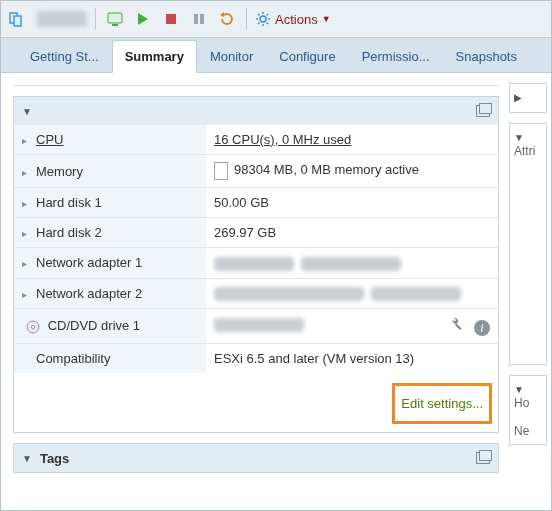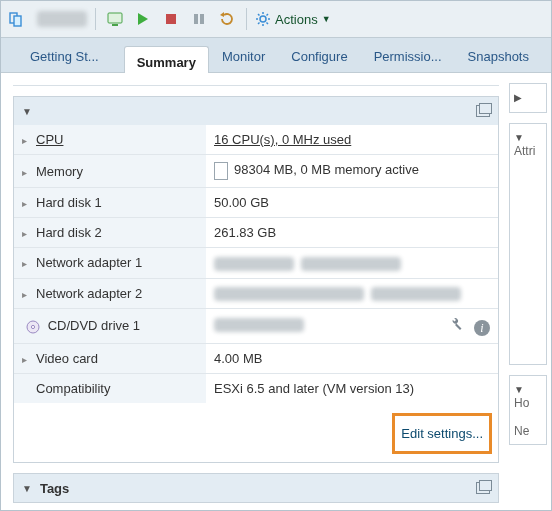--- a/index.html
+++ b/index.html
@@ -49,21 +49,21 @@
     height: 16px;
     background: #c8ced2;
     border-radius: 4px;
     filter: blur(2px);
     margin-left: 2px;
   }
   .actions {
     display: flex;
     align-items: center;
     gap: 4px;
-    color: #14532d;
+    color: #7f1d1d;
     cursor: pointer;
   }
   .tabs {
     display: flex;
     align-items: flex-end;
     height: 34px;
     padding: 0 16px;
     background: #d7e3ec;
     border-bottom: 1px solid #c0ccd4;
   }
@@ -76,22 +76,21 @@
     white-space: nowrap;
   }
   .tab.active {
     background: #fff;
     border: 1px solid #c0ccd4;
     border-bottom: 1px solid #fff;
     border-radius: 3px 3px 0 0;
     color: #222;
     font-weight: bold;
     position: relative;
-    top: 7px;
-    margin-left: 12px;
+    top: 1px;
   }
   .content {
     position: absolute;
     top: 72px;
     left: 0;
     right: 0;
     bottom: 0;
     background: #fff;
     padding: 10px 4px 4px 12px;
     box-sizing: border-box;
@@ -183,21 +182,21 @@
     margin-right: 6px;
     vertical-align: middle;
     background:#fff;
   }
   .cd-icon svg { vertical-align: middle; margin-right:4px; }
   .panel-footer {
     text-align: right;
     padding: 8px 10px;
   }
   .edit-link {
-    color: #0c4a6e;
+    color: #4d7c0f;
     cursor: pointer;
   }
   .edit-highlight {
     border: 3px solid #e98b2a;
     display: inline-block;
     padding: 10px 6px;
     margin-top: 2px;
     margin-right: -4px;
   }
   .wrench {
@@ -323,21 +322,21 @@
           <tr>
             <td class="lbl"><span class="row-tri">▸</span><span>Memory</span></td>
             <td><span class="mem-icon"></span><span>98304 MB, 0 MB memory active</span></td>
           </tr>
           <tr>
             <td class="lbl"><span class="row-tri">▸</span><span>Hard disk 1</span></td>
             <td>50.00 GB</td>
           </tr>
           <tr>
             <td class="lbl"><span class="row-tri">▸</span><span>Hard disk 2</span></td>
-            <td>261.83 GB</td>
+            <td>269.97 GB</td>
           </tr>
           <tr>
             <td class="lbl"><span class="row-tri">▸</span><span>Network adapter 1</span></td>
             <td><span class="val-blur" style="width:80px;"></span>&nbsp;&nbsp;<span class="val-blur" style="width:100px;"></span></td>
           </tr>
           <tr>
             <td class="lbl"><span class="row-tri">▸</span><span>Network adapter 2</span></td>
             <td><span class="val-blur" style="width:150px;"></span>&nbsp;&nbsp;<span class="val-blur" style="width:90px;"></span></td>
           </tr>
           <tr>
@@ -352,24 +351,20 @@
               <span class="val-blur" style="width:90px;"></span>
               <span style="float:right;">
                 <span class="wrench"><svg width="16" height="16">
                         <path d="M10 6a3 3 0 0 0-3.8-3.8L8 4 6.5 5.5 4.7 3.7A3 3 0 0 0 8.5 7.5l5 5-1.5 1.5-5-5" fill="#7c8791"></path>
                       </svg></span>
                 <span class="info-circle">i</span>
               </span>
             </td>
           </tr>
           <tr>
-            <td class="lbl"><span class="row-tri">▸</span><span>Video card</span></td>
-            <td>4.00 MB</td>
-          </tr>
-          <tr>
             <td class="lbl"><span class="row-tri" style="visibility:hidden;">▸</span><span>Compatibility</span></td>
             <td>ESXi 6.5 and later (VM version 13)</td>
           </tr>
         </tbody>
           </table>
         <div class="panel-footer">
           <span class="edit-highlight">
             <span class="edit-link">Edit settings...</span>
           </span>
         </div>

